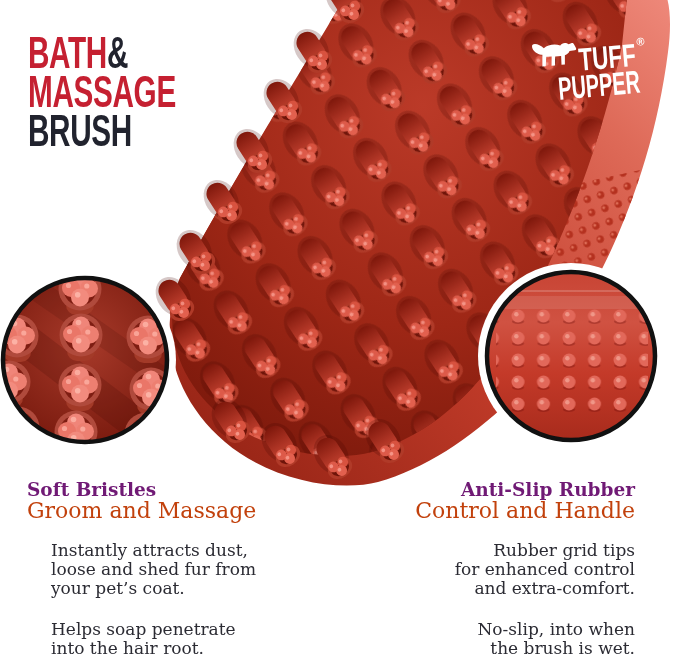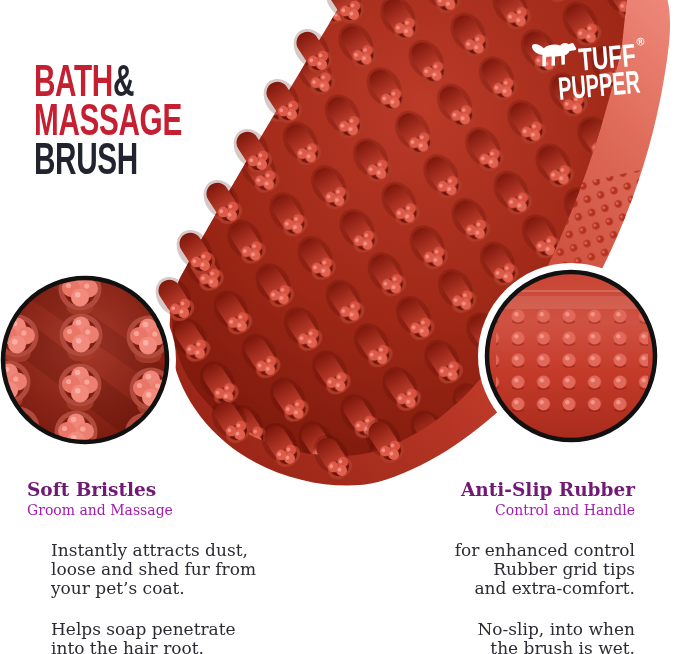--- a/index.html
+++ b/index.html
@@ -1,35 +1,35 @@
 <!DOCTYPE html>
 <html><head>
 <meta charset="utf-8">
 <style>
   html,body{margin:0;padding:0;background:#ffffff;}
   #stage{position:relative;width:679px;height:654px;background:#ffffff;overflow:hidden;
          font-family:"Liberation Sans",sans-serif;}
   #photo{position:absolute;left:0;top:0;width:679px;height:654px;}
 
   
-  .headline{position:absolute;left:28px;top:61px;z-index:5;margin-left:6px;}
+  .headline{position:absolute;left:28px;top:33px;z-index:5;}
   .t-line{height:39px;white-space:nowrap;}
   .cond{display:inline-block;transform:scaleX(0.66);transform-origin:0 50%;
         font-family:"Liberation Sans",sans-serif;font-weight:bold;
         font-size:45px;line-height:39px;letter-spacing:-0.5px;}
   .t-red{color:#c52031;}
   .t-dark{color:#21232e;}
 
   
   .feature{position:absolute;top:479px;z-index:5;
            font-family:"DejaVu Serif","Liberation Serif",serif;color:#2b2b33;}
   .feature.left{left:27px;text-align:left;}
   .feature.right{right:44px;text-align:right;}
   .f-head{font-size:18.5px;line-height:21px;font-weight:bold;color:#701a75;white-space:nowrap;}
-  .f-sub{font-size:14px;line-height:21px;color:#a21caf;white-space:nowrap;}
+  .f-sub{font-size:22px;line-height:21px;color:#c2410c;white-space:nowrap;}
   .f-para{margin-top:20px;margin-left:24px;}
   .f-para.second{margin-top:23px;}
   .f-line{font-size:17px;line-height:18.8px;white-space:nowrap;}
 </style>
 </head>
 <body>
 
 <div id="stage">
 
   <svg id="photo" viewBox="0 0 679 654" aria-hidden="true">
@@ -216,22 +216,22 @@
     <div class="f-para second">
       <div class="f-line">Helps soap penetrate</div>
       <div class="f-line">into the hair root.</div>
     </div>
   </div>
 
   <div class="feature right">
     <div class="f-head">Anti-Slip Rubber</div>
     <div class="f-sub">Control and Handle</div>
     <div class="f-para">
+      <div class="f-line">Rubber grid tips</div>
       <div class="f-line">for enhanced control</div>
-      <div class="f-line">Rubber grid tips</div>
       <div class="f-line">and extra-comfort.</div>
     </div>
     <div class="f-para second">
       <div class="f-line">No-slip, into when</div>
       <div class="f-line">the brush is wet.</div>
     </div>
   </div>
 
 </div>
 

